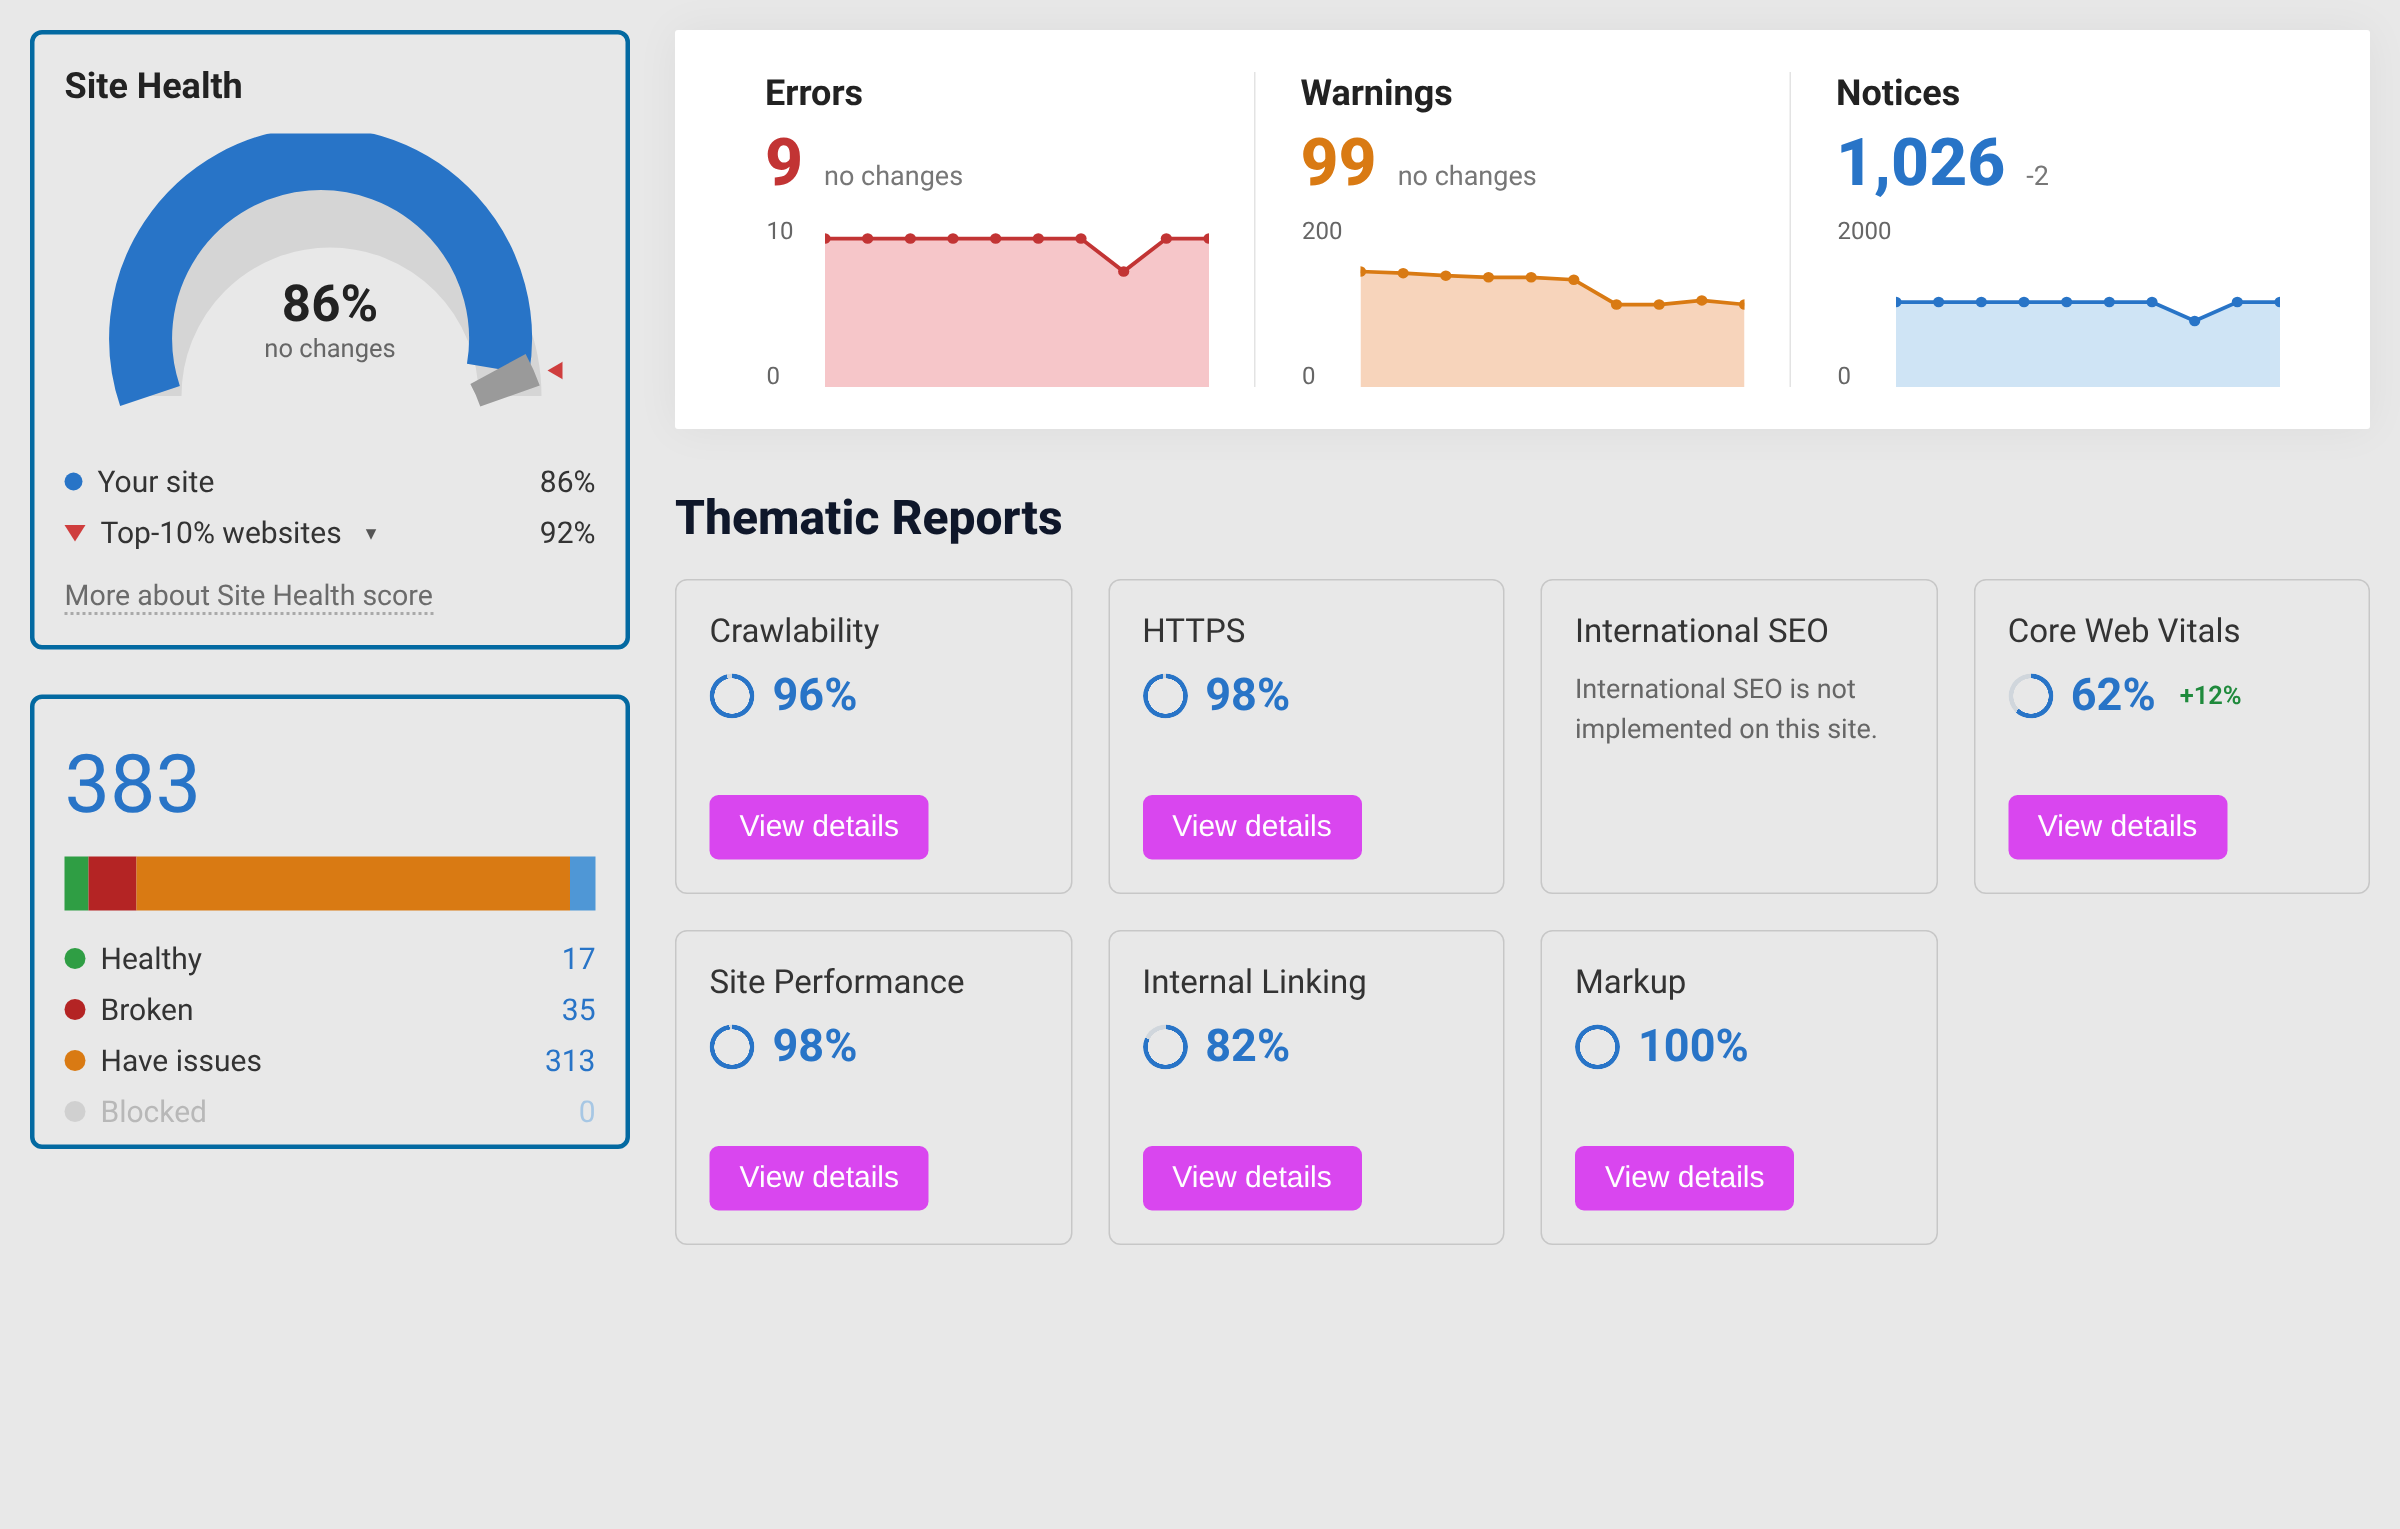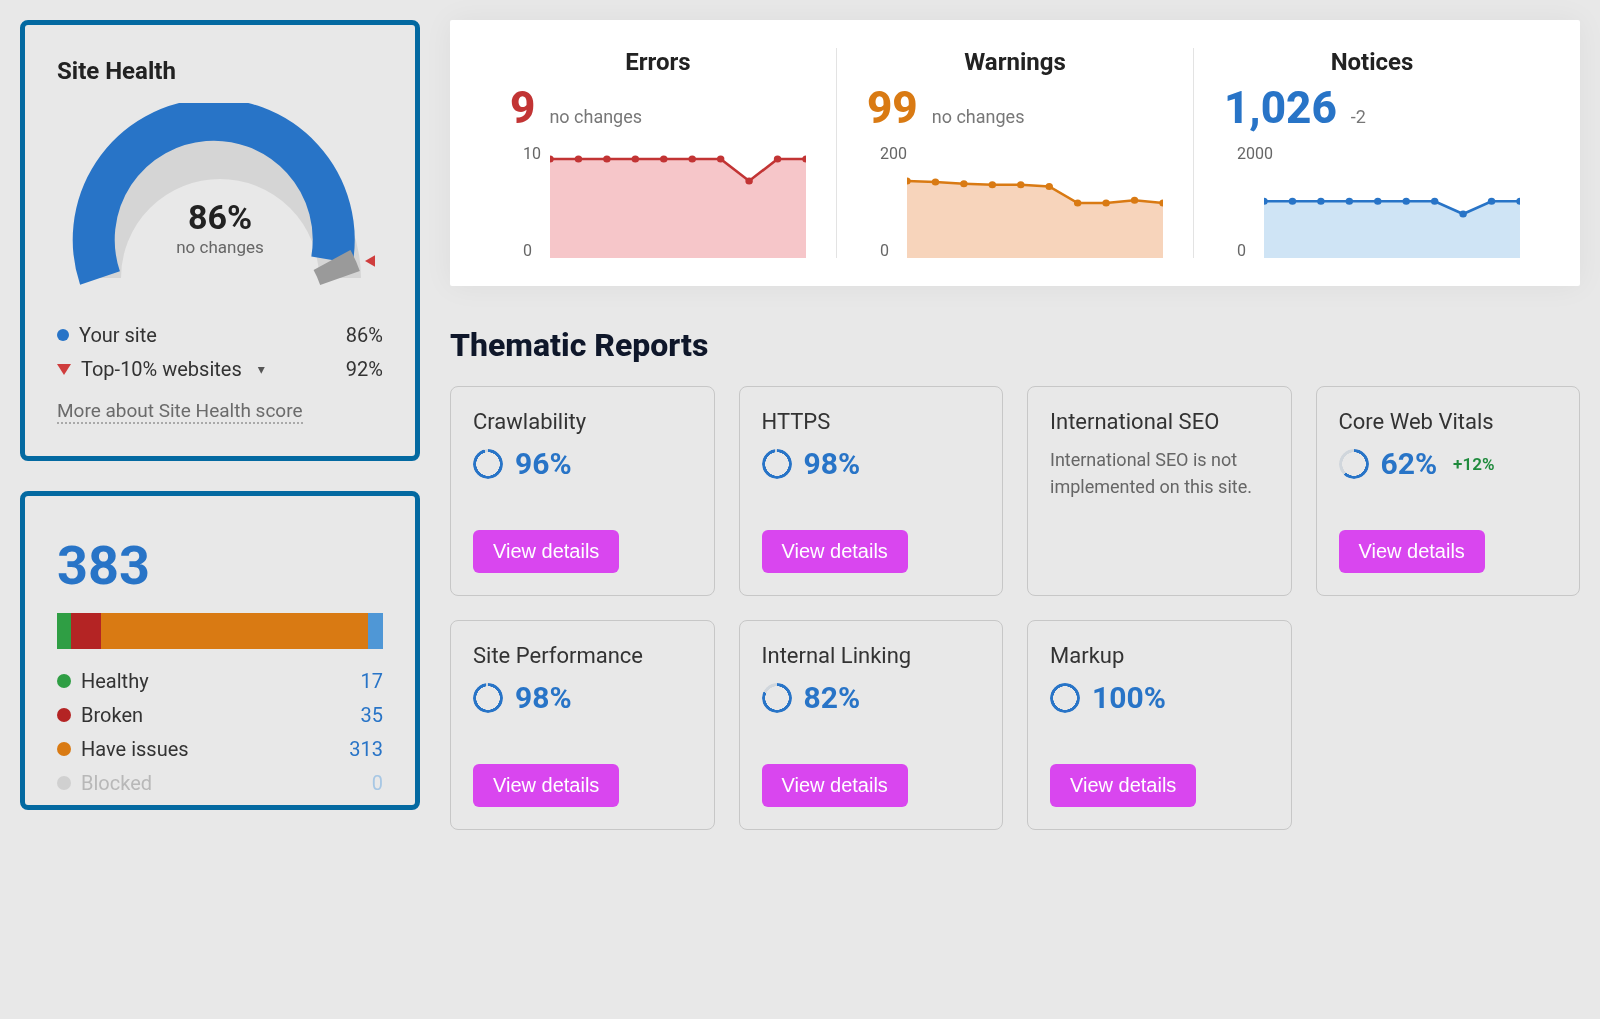--- a/index.html
+++ b/index.html
@@ -17,23 +17,23 @@
     gap: 30px;
   }
   .sidebar {
     width: 400px;
     display: flex;
     flex-direction: column;
     gap: 30px;
   }
   .panel {
     background: #e8e8e8;
-    border: 5px solid #0369a1;
+    border: 3px solid #0369a1;
     border-radius: 8px;
-    padding: 32px;
+    padding: 20px;
   }
   .panel-title {
     font-size: 24px;
     font-weight: 700;
     color: #222;
     margin-bottom: 18px;
   }
   
   .gauge-wrap {
     position: relative;
@@ -75,21 +75,21 @@
     margin-top: 18px;
     font-size: 19px;
     color: #6b6b6b;
     border-bottom: 2px dotted #a9a9a9;
     display: inline-block;
     cursor: pointer;
   }
   
   .big-num {
     font-size: 54px;
-    font-weight: 700;
+    font-weight: 400;
     color: #2874c7;
     margin: 6px 0 16px;
   }
   .stack-bar {
     display:flex;
     height: 36px;
     width: 100%;
     margin-bottom: 20px;
   }
   .seg { height:100%; }
@@ -111,38 +111,37 @@
     display:flex;
     padding: 28px 30px 28px 30px;
     gap: 0;
     margin-bottom: 30px;
     box-shadow: 0 0 30px rgba(0,0,0,0.05);
   }
   .metric {
     flex:1;
     padding: 0 30px;
     border-right: 1px solid #e3e3e3;
-    text-align: center;
   }
   .metric:last-child { border-right: none; }
   .metric h3 {
     font-size: 24px;
     font-weight: 700;
     color: #222;
     margin-bottom: 6px;
   }
   .metric .val-row { display:flex; align-items:baseline; gap:14px; margin-bottom: 14px;}
   .metric .val { font-size: 44px; font-weight: 800; }
   .metric .delta { font-size: 18px; color:#777; }
   .val-err { color:#c23434; }
   .val-warn { color:#d97a13; }
   .val-not { color:#2874c7; }
   .mini-chart { position:relative; height:110px; }
   .mini-chart .ymax, .mini-chart .ymin {
-    position:absolute; left:13px; font-size:16px; color:#666;
+    position:absolute; left:1px; font-size:16px; color:#666;
   }
   .mini-chart .ymax{ top:-4px; }
   .mini-chart .ymin{ bottom:-2px; }
   .mini-chart svg { position:absolute; left:40px; top:0; width:calc(100% - 40px); height:100%; }
 
   .section-title {
     font-size: 32px;
     font-weight: 800;
     color: #0f172a;
     margin: 10px 0 22px;

